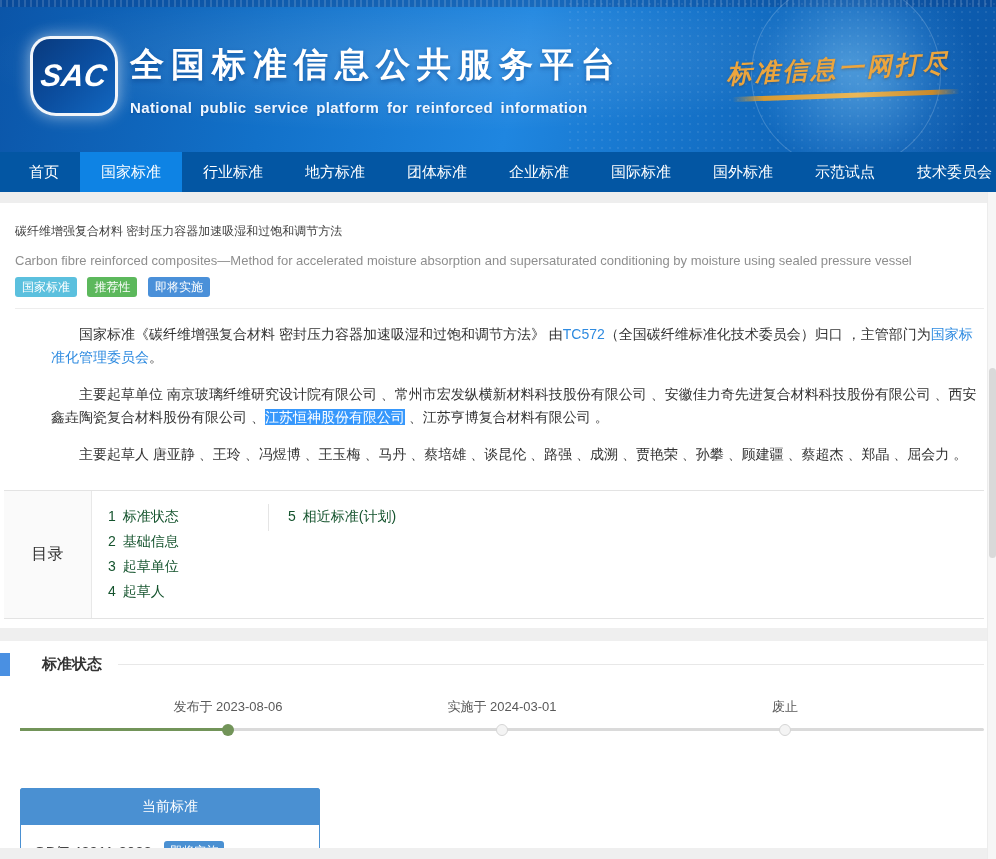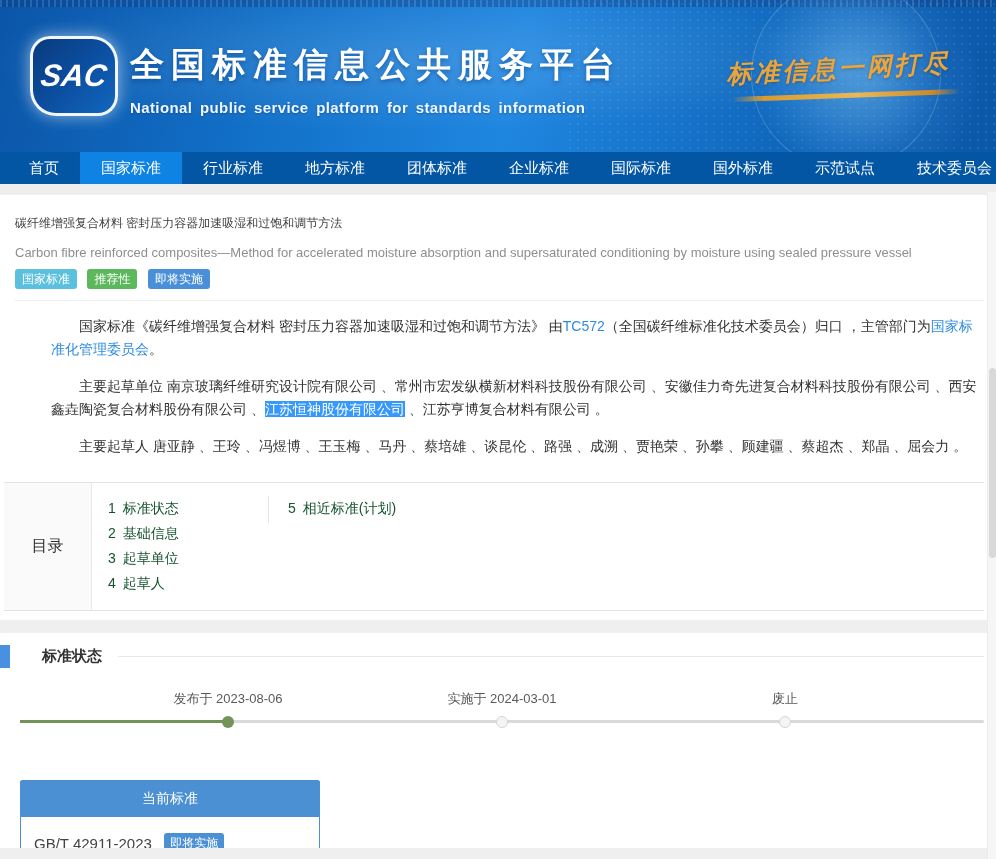--- a/index.html
+++ b/index.html
@@ -56,21 +56,21 @@
     color:#eba53e; font-size:25px; font-weight:bold; font-style:italic;
     letter-spacing:3px; transform:rotate(-3deg); white-space:nowrap;
     text-shadow:0 1px 3px rgba(70,35,0,.35);
   }
   .tagline-stroke{
     position:absolute; right:36px; top:93px; width:228px; height:5px; border-radius:3px;
     background:linear-gradient(90deg, rgba(216,150,40,0) 0%, #d99a2f 14%, #eab859 55%, #c8892a 88%, rgba(216,150,40,0) 100%);
     transform:rotate(-2deg);
   }
   
-  .nav{ height:32px; background:#0356a3; display:flex; align-items:stretch; padding-left:8px; }
+  .nav{ height:40px; background:#0356a3; display:flex; align-items:stretch; padding-left:8px; }
   .nav-item{
     display:flex; align-items:center; padding:0 21px;
     color:#fff; font-size:15px; cursor:pointer; white-space:nowrap;
   }
   .nav-item.active{ background:#0e83e4; }
   .subnav-strip{ height:11px; background:#eeeeee; }
   
   .content{ padding:0 12px 0 15px; position:relative; }
   .std-head{ padding:16px 0 11px; border-bottom:1px solid #ededed; }
   .std-title{ font-size:12px; color:#3f3f3f; line-height:24px; }
@@ -141,21 +141,21 @@
 <body>
 
 <div class="header">
   <div class="header-dots"></div>
   <div class="globe"></div>
   <div class="logo">
     <span>SAC</span>
   </div>
   <div class="htitle">
     <div class="cn">全国标准信息公共服务平台</div>
-    <div class="en">National public service platform for standards information</div>
+    <div class="en">National public service platform for reinforced information</div>
   </div>
   <div class="tagline">标准信息一网打尽</div>
   <div class="tagline-stroke"></div>
 </div>
 
 <div class="nav">
   <div class="nav-item">首页</div>
   <div class="nav-item active">国家标准</div>
   <div class="nav-item">行业标准</div>
   <div class="nav-item">地方标准</div>

